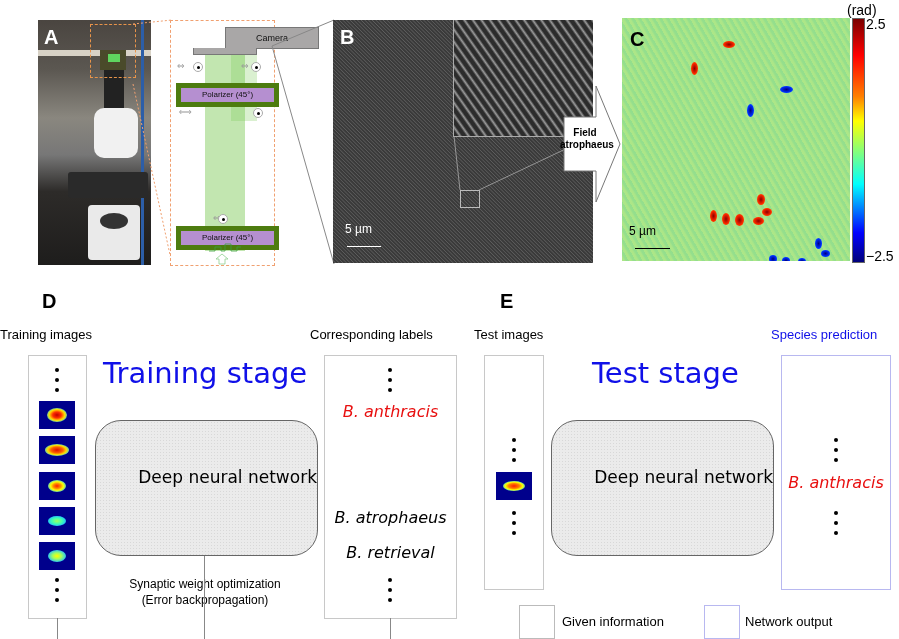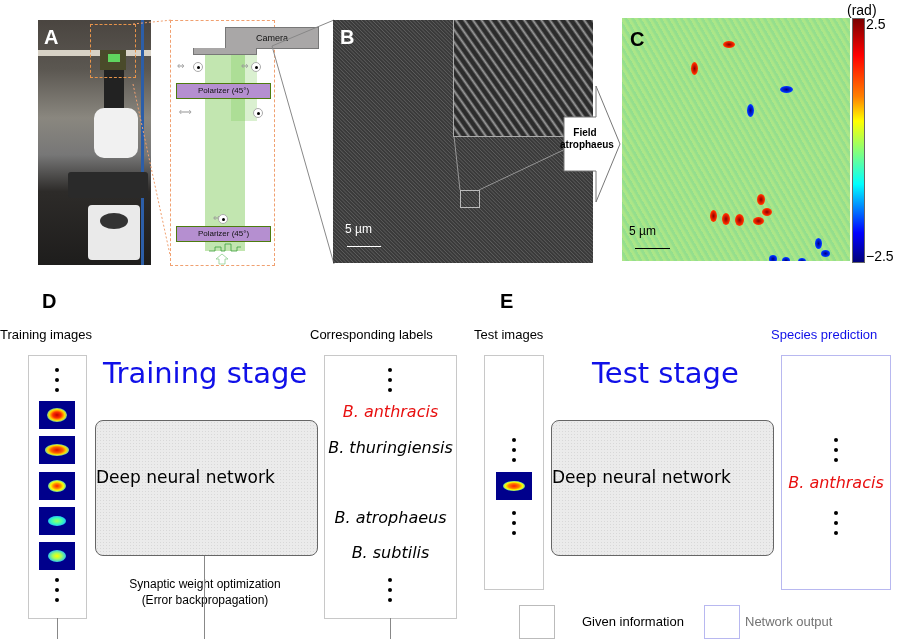--- a/index.html
+++ b/index.html
@@ -19,21 +19,21 @@
   #photo .base { position:absolute; left:50px; top:185px; width:52px; height:55px; background:#eaeaea; border-radius:4px; }
   #photo .base-hole { position:absolute; left:62px; top:193px; width:28px; height:16px; background:#333; border-radius:50%; }
   #photo .cable { position:absolute; left:103px; top:0; width:3px; height:245px; background:#2c5ea8; }
   #photo .zoombox { position:absolute; left:52px; top:4px; width:44px; height:52px; border:1px dashed #e8944a; }
 
   
   #schematic { left:170px; top:20px; width:103px; height:244px; border:1px dashed #f0a070; background:#fff; }
   .beam { position:absolute; background:rgba(120,200,80,0.45); }
   .camera-box { position:absolute; left:6px; top:6px; width:92px; height:20px; background:#a9a7a7; border:1px solid #777; font-family:"Liberation Sans",sans-serif; font-size:9px; text-align:center; line-height:20px; color:#111;margin-left:48px; }
   .camera-step { position:absolute; left:22px; top:27px; width:62px; height:6px; background:#a9a7a7; border:1px solid #777; border-top:none; }
-  .polarizer { position:absolute; left:5px; width:93px; height:14px; background:#b58fd0; border:1px solid #4d7c0f; font-family:"Liberation Sans",sans-serif; font-size:8px; color:#111; text-align:center; line-height:14px; }
+  .polarizer { position:absolute; left:5px; width:93px; height:14px; background:#b58fd0; border:5px solid #4d7c0f; font-family:"Liberation Sans",sans-serif; font-size:8px; color:#111; text-align:center; line-height:14px; }
   .prism { position:absolute; left:7px; top:102px; width:88px; height:84px; background:rgba(190,215,240,0.8); border:1px solid #9ab; }
   .prism-label { position:absolute; left:3px; top:42px; font-family:"Liberation Sans",sans-serif; font-size:9px; color:#222; line-height:11px; }
   .pol-sym { position:absolute; font-size:9px; color:#999; font-family:"DejaVu Sans",sans-serif; }
   .dot-sym { position:absolute; width:8px; height:8px; border:1px solid #aaa; border-radius:50%; background:#fff; }
   .dot-sym::after { content:""; position:absolute; left:2.5px; top:2.5px; width:3px; height:3px; background:#000; border-radius:50%; }
 
   
   #holo { left:333px; top:20px; width:260px; height:243px; background:repeating-linear-gradient(45deg,#3a3a3a 0px,#3a3a3a 1.2px,#5e5e5e 1.8px,#3a3a3a 2.6px); overflow:hidden; }
   #holo-inset { position:absolute; left:120px; top:0; width:140px; height:116px; background:repeating-linear-gradient(55deg,#2c2c2c 0px,#2c2c2c 3px,#9a9a9a 5px,#2c2c2c 7px); border-left:1px solid #aaa; border-bottom:1px solid #aaa; }
   #holo-roi { position:absolute; left:127px; top:170px; width:18px; height:16px; border:1px solid #bbb; }
@@ -52,22 +52,22 @@
   #colorbar { left:852px; top:18px; width:11px; height:243px; background:linear-gradient(to bottom,#7a0000 0%,#ff0000 15%,#ff8000 32%,#ffff00 42%,#80ff80 55%,#00ffff 68%,#0080ff 78%,#0000ff 88%,#00007a 100%); border:1px solid #666; }
   .cb-txt { font-family:Liberation Sans, sans-serif; font-size:14px; color:#000; }
 
   
   .col-label { font-family:"Liberation Sans",sans-serif; font-size:13px; color:#000; white-space:nowrap; }
   .frame { position:absolute; border:1px solid #c8c8c8; background:#fff; }
   .frame.blue { border-color:#b8b8f0; }
   .vdots { position:absolute; width:6px; }
   .vdots span { display:block; width:4px; height:4px; border-radius:50%; background:#000; margin:0 auto 6px auto; }
   .stage-title { font-family:"DejaVu Sans",sans-serif; font-size:29px; color:#1010e8; white-space:nowrap; }
-  .dnn-box { position:absolute; border:1px solid #666; border-radius:8px; background:#ebebeb;
-     background-image:radial-gradient(#d8d8d8 0.6px, transparent 0.7px); background-size:3px 3px; text-align:left; }
+  .dnn-box { position:absolute; border:1px solid #666; border-radius:26px; background:#ebebeb;
+     background-image:radial-gradient(#d8d8d8 0.6px, transparent 0.7px); background-size:3px 3px; text-align:right; }
   .dnn-title { font-family:"DejaVu Sans",sans-serif; font-size:17px; color:#000; margin-top:46px; }
   .dnn-sub { font-family:"DejaVu Sans",sans-serif; font-size:14px; color:#000; margin-top:2px; }
   .species { position:absolute; left:0; width:100%; text-align:center; font-family:"DejaVu Sans",sans-serif; font-style:italic; font-size:16px; color:#000; white-space:nowrap; }
   .species.red { color:#e81010; }
   .thumb { position:absolute; width:36px; height:28px; background:#00008c; }
   .thumb .core { position:absolute; border-radius:50%; }
   .vline { position:absolute; width:1px; background:#888; }
   .synaptic { position:absolute; font-family:"Liberation Sans",sans-serif; font-size:12px; text-align:center; color:#000; line-height:16px; white-space:nowrap; }
   .legend-box { position:absolute; width:34px; height:32px; border:1px solid #bbb; background:#fff; }
   .legend-box.blue { border-color:#b8b8f0; }
@@ -212,23 +212,22 @@
   <div>(Error backpropagation)</div>
 </div>
 
 <div class="frame" style="left:324px;top:355px;width:131px;height:262px;">
   <div class="vdots" style="left:62px;top:12px;">
       <span></span>
       <span></span>
       <span></span>
     </div>
   <div class="species red" style="top:46px;">B. anthracis</div>
-  <div class="species" style="top:82px;">B. thuringiensis</div>
   <div class="species" style="top:152px;">B. atrophaeus</div>
-  <div class="species" style="top:187px;">B. subtilis</div>
+  <div class="species" style="top:187px;">B. retrieval</div>
   <div class="vdots" style="left:62px;top:222px;">
       <span></span>
       <span></span>
       <span></span>
     </div>
 </div>
 
 <div class="vline" style="left:57px;top:618px;height:21px;"></div>
 <div class="vline" style="left:204px;top:556px;height:83px;"></div>
 <div class="vline" style="left:390px;top:618px;height:21px;"></div>
@@ -267,15 +266,15 @@
     </div>
   <div class="species red" style="top:117px;">B. anthracis</div>
   <div class="vdots" style="left:51px;top:155px;">
       <span></span>
       <span></span>
       <span></span>
     </div>
 </div>
 
 <div class="legend-box" style="left:519px;top:605px;"></div>
-<div class="legend-txt" style="left:582px;top:614px;color:#000;">Given information</div>
+<div class="legend-txt" style="left:562px;top:614px;color:#000;">Given information</div>
 <div class="legend-box blue" style="left:704px;top:605px;"></div>
-<div class="legend-txt" style="left:745px;top:614px;color:#737373;">Network output</div>
+<div class="legend-txt" style="left:745px;top:614px;color:#000000;">Network output</div>
 
 </body></html>

